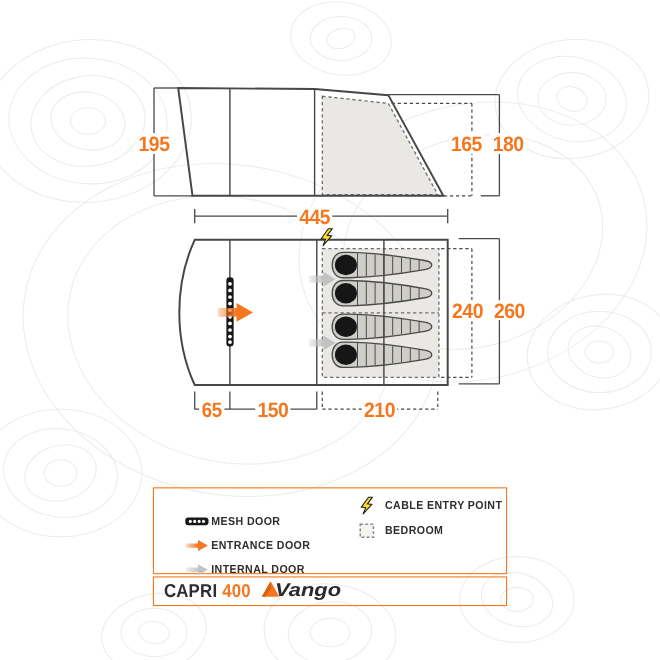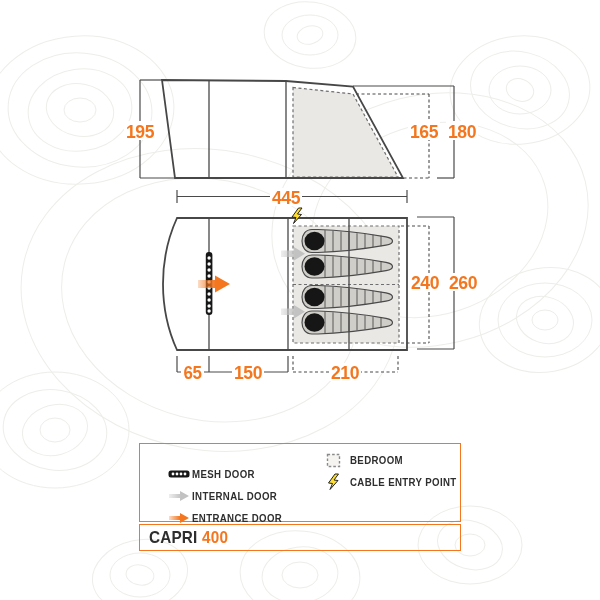--- a/index.html
+++ b/index.html
@@ -248,53 +248,60 @@
                 <circle cx="13" cy="7" r="1.4"></circle>
                 <circle cx="17" cy="7" r="1.4"></circle>
               </g>
             </svg>
         </span>
         <span class="legend-label">MESH DOOR</span>
       </div>
       <div class="legend-row">
         <span class="ic">
           <svg width="22" height="14" viewBox="0 0 22 14">
+              <path d="M1,5 L12,5 L12,2 L21,7 L12,12 L12,9 L1,9 Z" fill="url(#gradOrange)"></path>
+            </svg>
+        </span>
+        <span class="legend-label">ENTRANCE DOOR</span>
+      </div>
+      <div class="legend-row">
+        <span class="ic">
+          <svg width="22" height="14" viewBox="0 0 22 14">
               <path d="M1,5 L12,5 L12,2 L21,7 L12,12 L12,9 L1,9 Z" fill="url(#gradGray)"></path>
             </svg>
         </span>
         <span class="legend-label">INTERNAL DOOR</span>
-      </div>
-      <div class="legend-row">
-        <span class="ic">
-          <svg width="22" height="14" viewBox="0 0 22 14">
-              <path d="M1,5 L12,5 L12,2 L21,7 L12,12 L12,9 L1,9 Z" fill="url(#gradOrange)"></path>
-            </svg>
-        </span>
-        <span class="legend-label">ENTRANCE DOOR</span>
       </div>
     </div>
     <div class="legend-col-right">
       <div class="legend-row">
         <span class="ic">
+          <svg width="15" height="18" viewBox="0 0 14 18">
+              <path d="M8.5,1 L2,10 L6,10.5 L3.5,16.5 L11.5,7.5 L7.5,7 L12,1 Z" fill="#FFDF2B" stroke="#222" stroke-width="1"></path>
+            </svg>
+        </span>
+        <span class="legend-label">CABLE ENTRY POINT</span>
+      </div>
+      <div class="legend-row">
+        <span class="ic">
           <svg width="15" height="15" viewBox="0 0 15 15">
               <rect x="1.5" y="1.5" width="12" height="12" fill="#F6F4F1" stroke="#8A8A8A" stroke-width="1.4" stroke-dasharray="2.6,2"></rect>
             </svg>
         </span>
         <span class="legend-label">BEDROOM</span>
-      </div>
-      <div class="legend-row">
-        <span class="ic">
-          <svg width="15" height="18" viewBox="0 0 14 18">
-              <path d="M8.5,1 L2,10 L6,10.5 L3.5,16.5 L11.5,7.5 L7.5,7 L12,1 Z" fill="#FFDF2B" stroke="#222" stroke-width="1"></path>
-            </svg>
-        </span>
-        <span class="legend-label">CABLE ENTRY POINT</span>
       </div>
     </div>
   </div>
 
   <div class="title-bar">
     <span class="title-text">
       <span>CAPRI</span><span class="variant">400</span>
     </span>
+    <span>
+      <svg width="76" height="22" viewBox="0 0 76 22">
+        <polygon points="1,18.5 9,4.5 17,18.5" fill="#F4771F"></polygon>
+        <polygon points="1,18.5 9,4.5 9.5,11 4.5,18.5" fill="#D9630F"></polygon>
+        <text x="13" y="18" font-family="Liberation Sans, sans-serif" font-size="17" font-weight="bold" font-style="italic" fill="#2B2B2B" textLength="60" lengthAdjust="spacingAndGlyphs">Vango</text>
+      </svg>
+    </span>
   </div>
 
 </div>
 
 </body></html>

